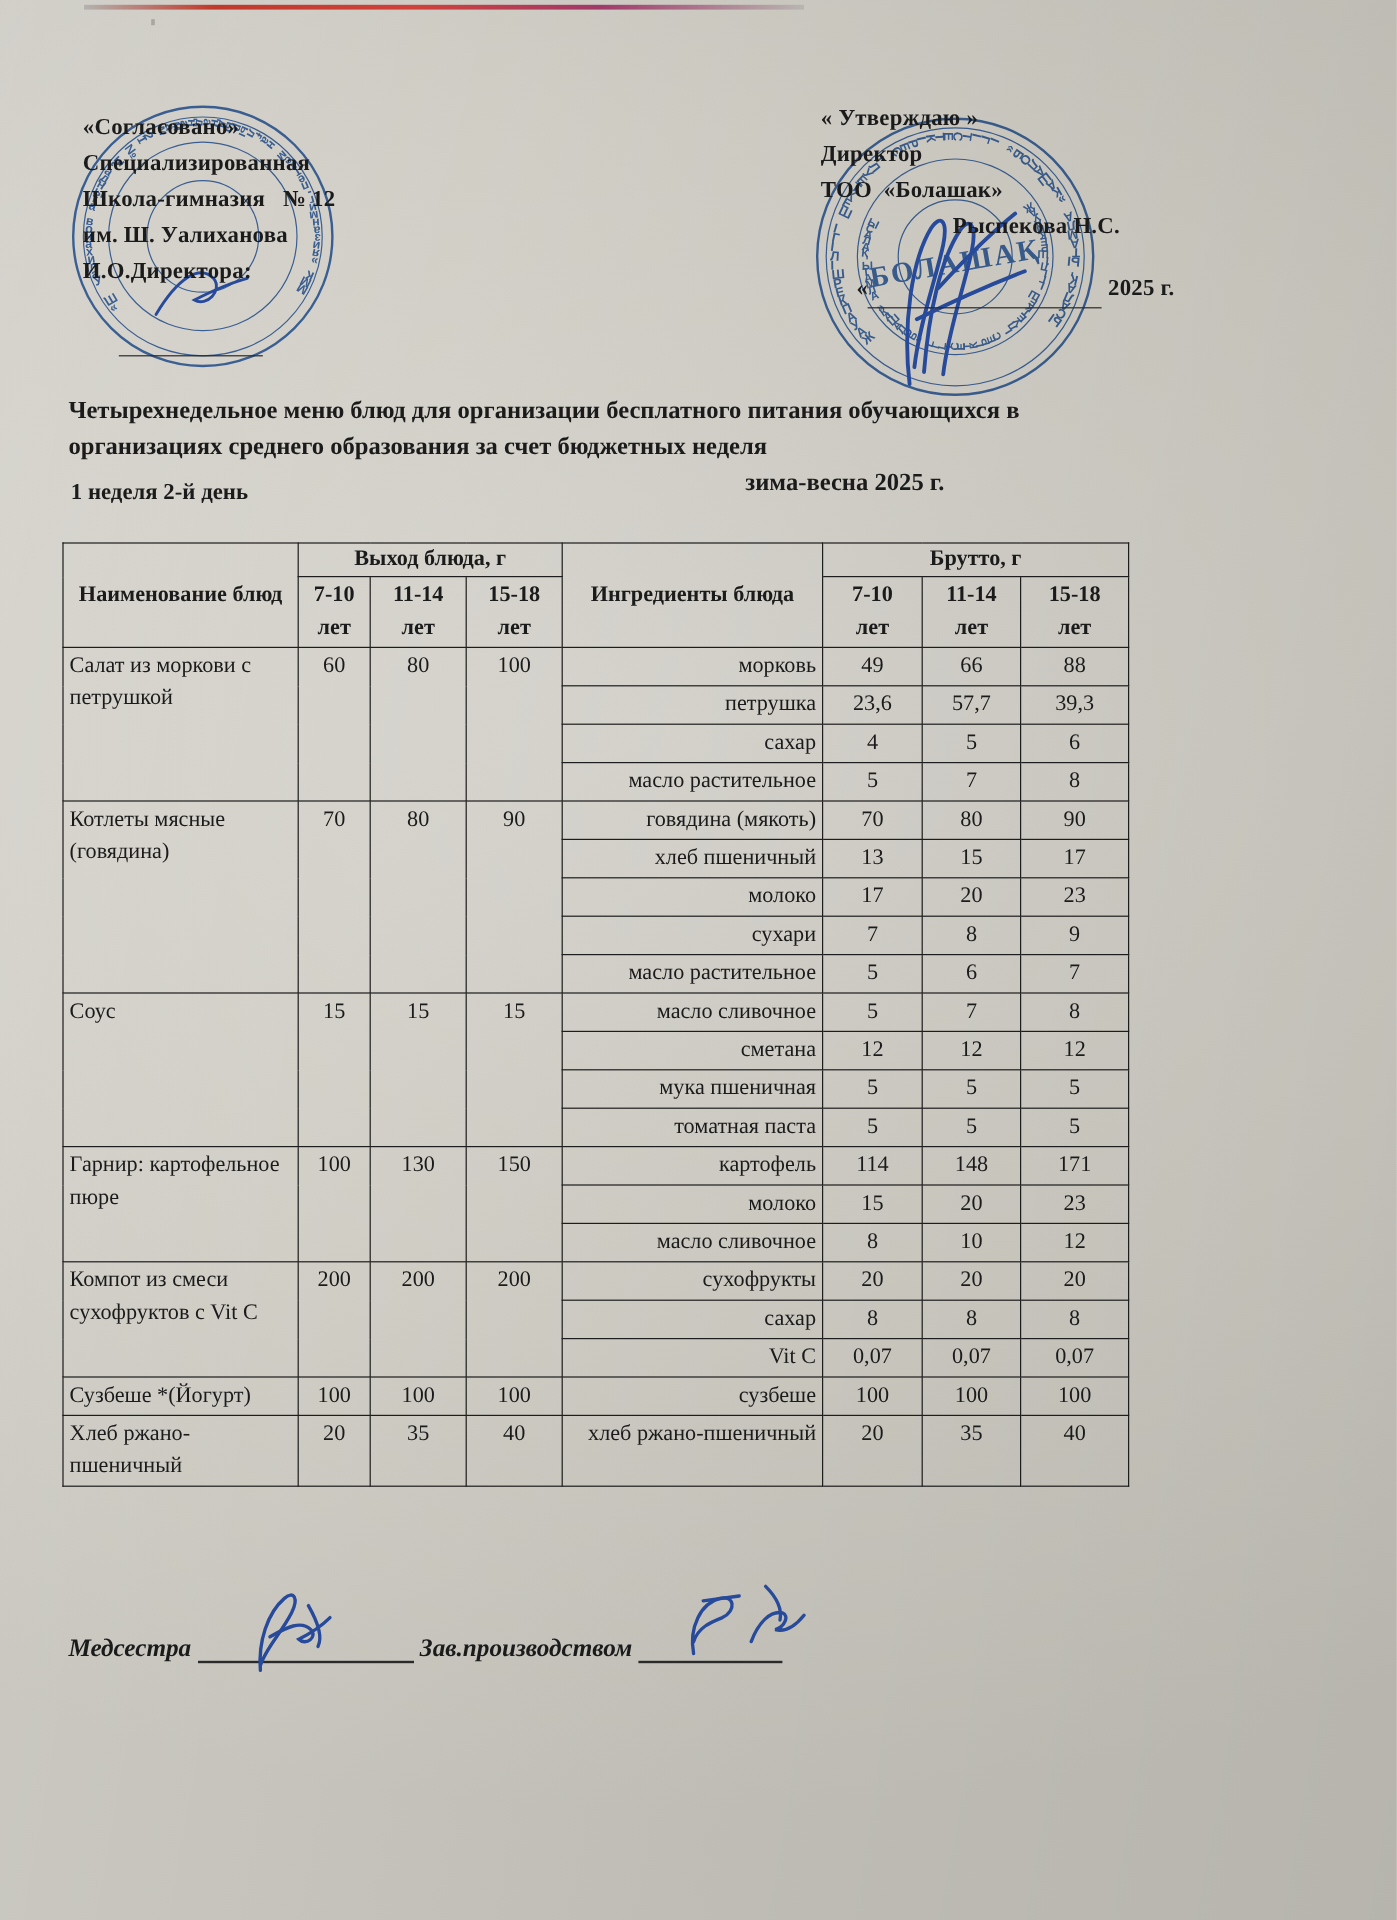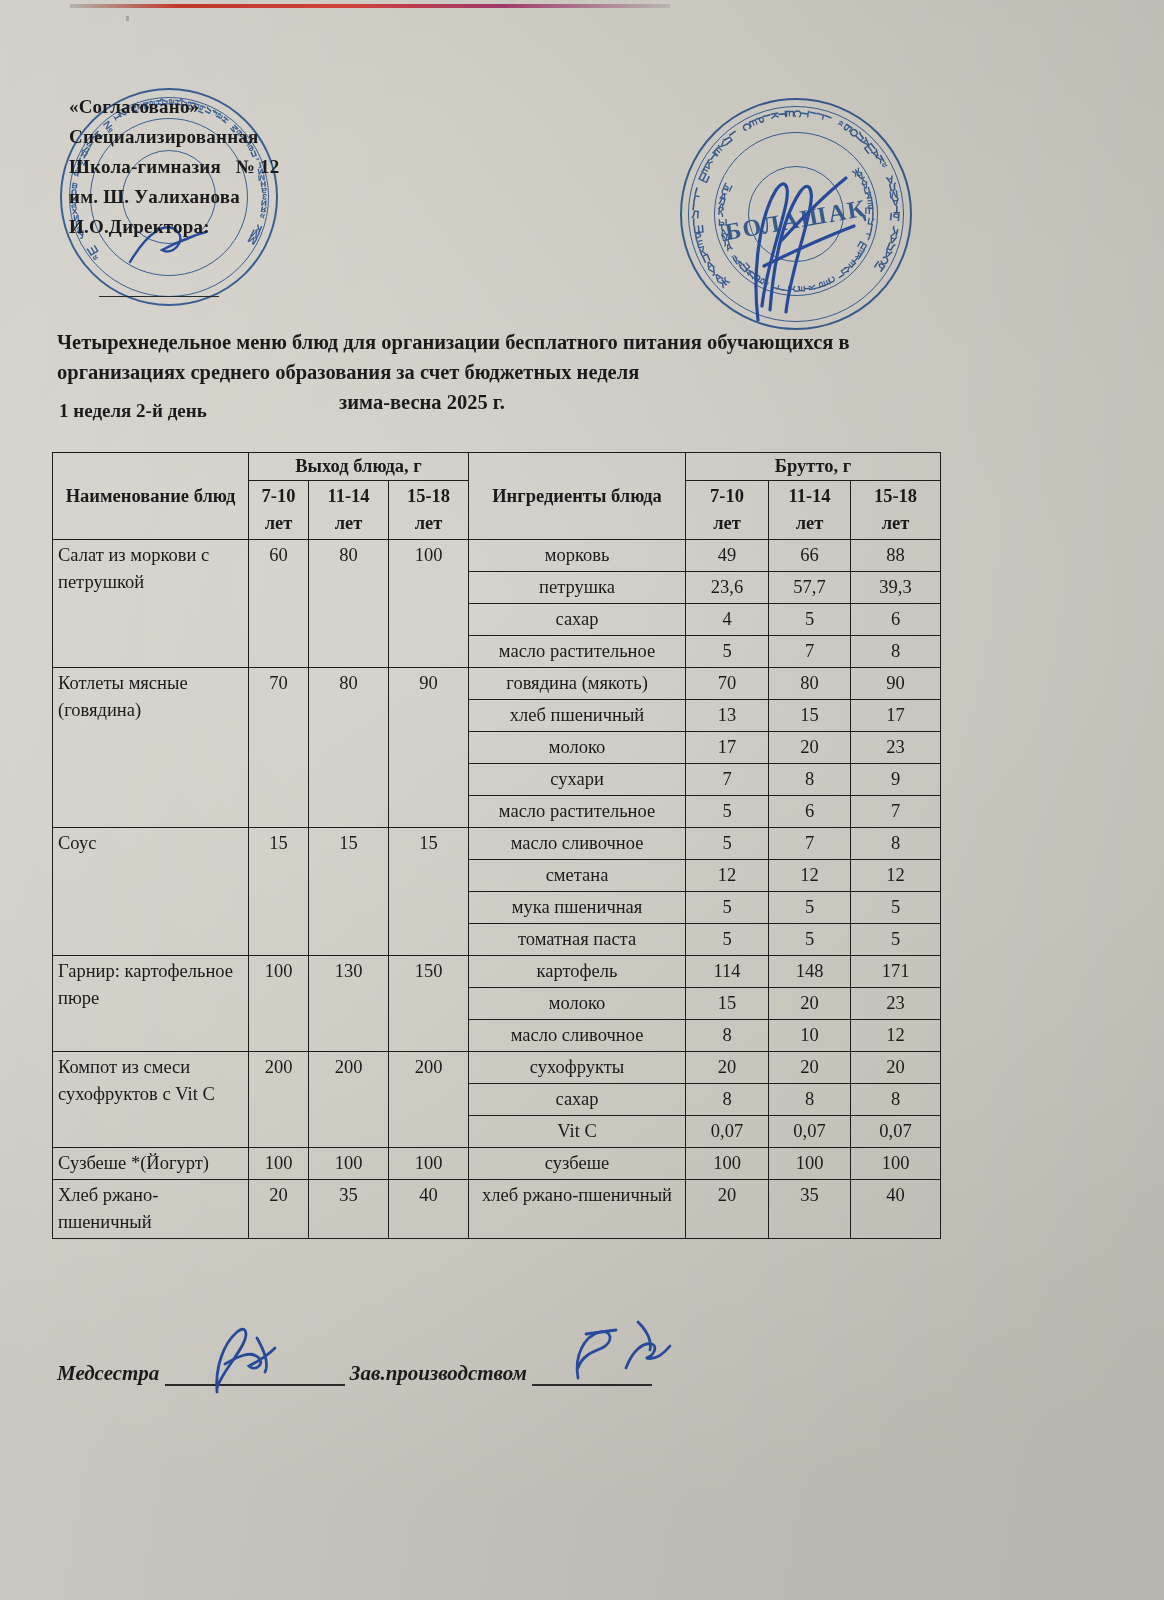--- a/index.html
+++ b/index.html
@@ -50,41 +50,41 @@
   #stamp-left{left:60px;top:88px;width:218px;height:218px;}
   #stamp-right{left:680px;top:98px;width:232px;height:232px;}
 
   .signature{position:absolute;pointer-events:none;}
 
   
   #doc-title{
     position:absolute;left:57px;top:327px;width:900px;
     font-weight:bold;font-size:20.5px;line-height:30px;text-align:left;
   }
-  #doc-title .c{display:block;text-align:center;padding-right:170px;}
+  #doc-title .c{display:block;text-align:right;padding-right:170px;}
   #week-day{position:absolute;left:59px;top:400px;font-size:19px;font-weight:bold;}
 
   
   #menu-table{
     position:absolute;left:52px;top:452px;width:888px;
     border-collapse:collapse;
     font-size:18.5px;
     table-layout:fixed;
   }
   #menu-table td,#menu-table th{
     border:1.6px solid #1d1d1d;
     padding:2px 5px;
     font-weight:normal;
     vertical-align:top;
     line-height:27px;
   }
   #menu-table th{font-weight:bold;text-align:center;vertical-align:middle;}
   .num{text-align:center;}
   .dishname{text-align:left;padding-left:7px;}
-  .ing{text-align:center;padding-left:7px;margin-top:16px;}
+  .ing{text-align:right;padding-left:7px;margin-top:16px;}
   .hdr-age{font-size:18.5px;line-height:25px;}
   .vm{vertical-align:middle;}
 
   #footer{position:absolute;left:57px;top:1358px;font-style:italic;font-size:21px;font-weight:bold;}
   #footer .lbl{display:inline-block;}
   #footer .line{display:inline-block;border-bottom:2px solid #2a2a2a;height:26px;vertical-align:bottom;}
 </style>
 </head>
 <body>
 
@@ -316,20 +316,29 @@
     <div class="row">«Согласовано»</div>
     <div class="row">Специализированная</div>
     <div class="row">Школа-гимназия   № 12</div>
     <div class="row">им. Ш. Уалиханова</div>
     <div class="row">И.О.Директора:</div>
     <div class="row" style="margin-top:-6px;">
       <span class="sigline" style="width:120px;">&nbsp;</span>
     </div>
   </div>
 
+  <div class="approval" id="approval-right">
+    <div class="row">« Утверждаю »</div>
+    <div class="row">Директор</div>
+    <div class="row">ТОО  «Болашак»</div>
+    <div class="row" style="padding-left:110px;">Рыспекова Н.С.</div>
+    <div class="row" style="margin-top:-8px;">
+      <span>«</span><span class="sigline" style="width:195px;">&nbsp;</span>&nbsp;<span>2025 г.</span>
+    </div>
+  </div>
 
   <div id="doc-title">
     <div>Четырехнедельное меню блюд для организации бесплатного питания обучающихся в</div>
     <div>организациях среднего образования за счет бюджетных неделя</div>
     <div class="c">зима-весна 2025 г.</div>
   </div>
   <div id="week-day">1 неделя 2-й день</div>
 
   <table id="menu-table">
     <colgroup>

